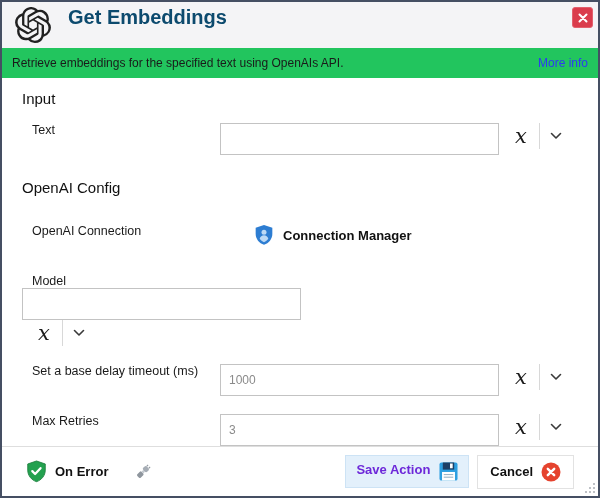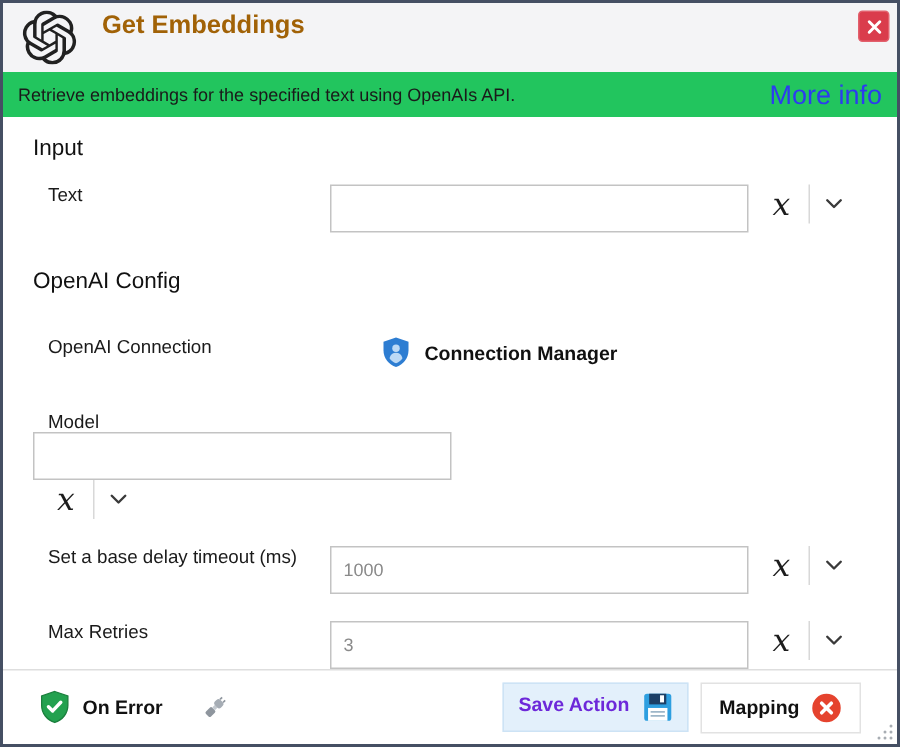--- a/index.html
+++ b/index.html
@@ -20,21 +20,21 @@
   .titlebar {
     flex:0 0 46px;
     background:#f4f4f6;
     display:flex; align-items:center;
     padding:0 12px;
   }
   .logo-wrap { width:38px; height:38px; display:flex; align-items:center; justify-content:center; }
   .logo-wrap svg { width:36px; height:36px; fill:#212121; }
   .dialog-title {
     margin:0 0 16px 16px;
-    font-size:17px; font-weight:700; color:#a16207;
+    font-size:20px; font-weight:700; color:#0c4a6e;
   }
   .close-btn {
     position:absolute; top:5px; right:5px;
     width:21px; height:21px;
     background:#da3c4c;
     border:1px solid #e2606d;
     border-radius:3px;
     display:flex; align-items:center; justify-content:center;
     cursor:pointer; padding:0;
   }
@@ -43,21 +43,21 @@
   .infobar {
     flex:0 0 30px;
     background:#22c55e;
     display:flex; align-items:center;
     padding:0 10px;
     font-size:12px;
   }
   .more-info {
     margin-left:auto;
     color:#2d3bf0;
-    font-size:18px;
+    font-size:12px;
     text-decoration:none;
     cursor:pointer;
   }
 
   
   .body { flex:1 1 auto; padding:12px 20px 0; }
   .section-title { font-size:15px; font-weight:400; margin:0; color:#111; }
   .section-title.openai { margin-top:24px; }
 
   .field-row { display:flex; align-items:flex-start; margin-top:16px; }
@@ -279,21 +279,21 @@
           <rect x="4" y="0.5" width="12" height="7.5" fill="#1c3f66"></rect>
           <rect x="11.6" y="1.6" width="2.8" height="5" fill="#ffffff"></rect>
           <rect x="3.2" y="10.5" width="13.6" height="9" fill="#ffffff"></rect>
           <line x1="5" y1="13.2" x2="15" y2="13.2" stroke="#9db6c8" stroke-width="1.2"></line>
           <line x1="5" y1="16" x2="15" y2="16" stroke="#9db6c8" stroke-width="1.2"></line>
         </svg>
       </span>
     </button>
 
     <button class="cancel-btn">
-      <span>Mapping</span>
+      <span>Cancel</span>
       <span style="line-height:0;">
         <svg width="20" height="20" viewBox="0 0 20 20">
           <circle cx="10" cy="10" r="9.5" fill="#e5432e"></circle>
           <path d="M6.8 6.8 L13.2 13.2 M13.2 6.8 L6.8 13.2" stroke="#ffffff" stroke-width="2.4" stroke-linecap="round"></path>
         </svg>
       </span>
     </button>
 
     <span class="grip">
       <svg width="13" height="13" viewBox="0 0 13 13">

